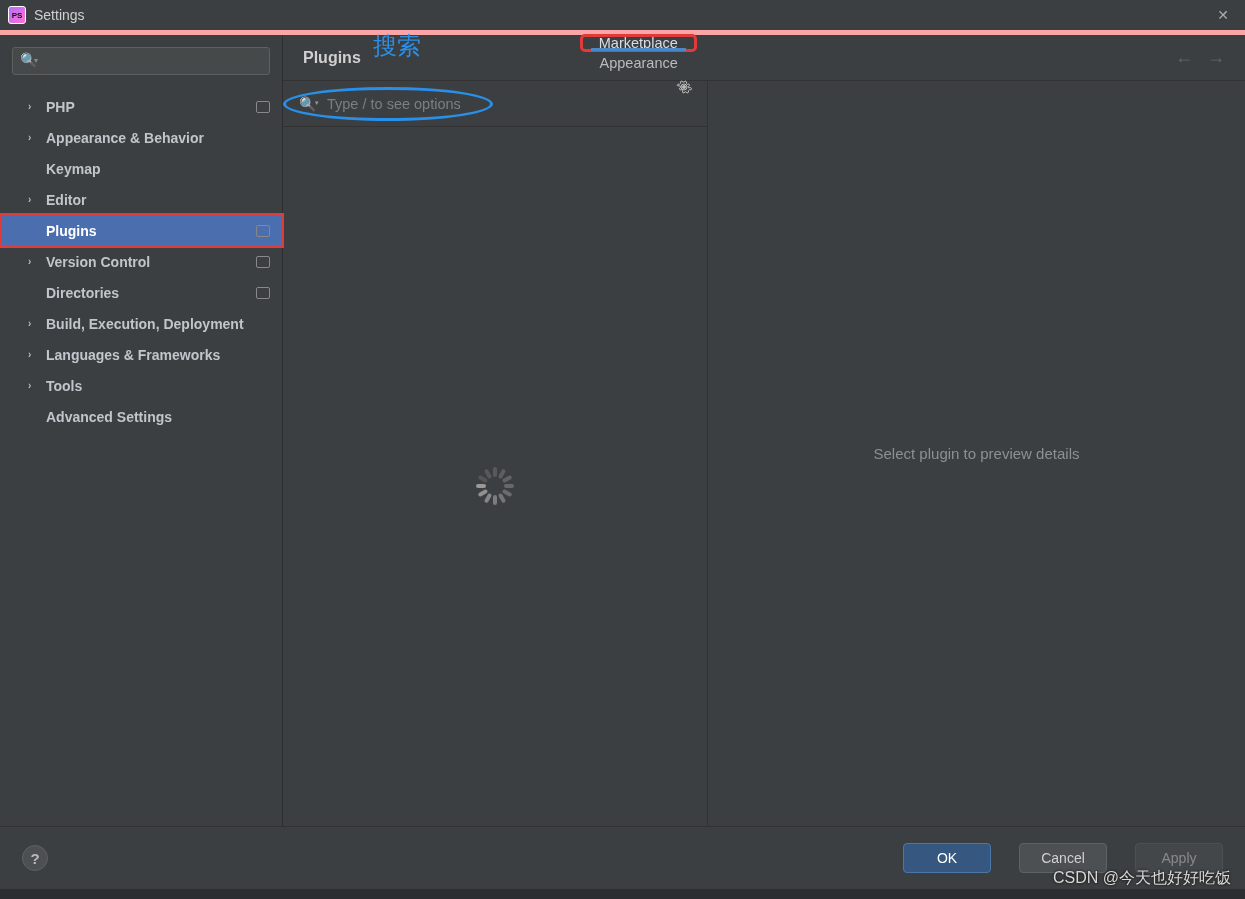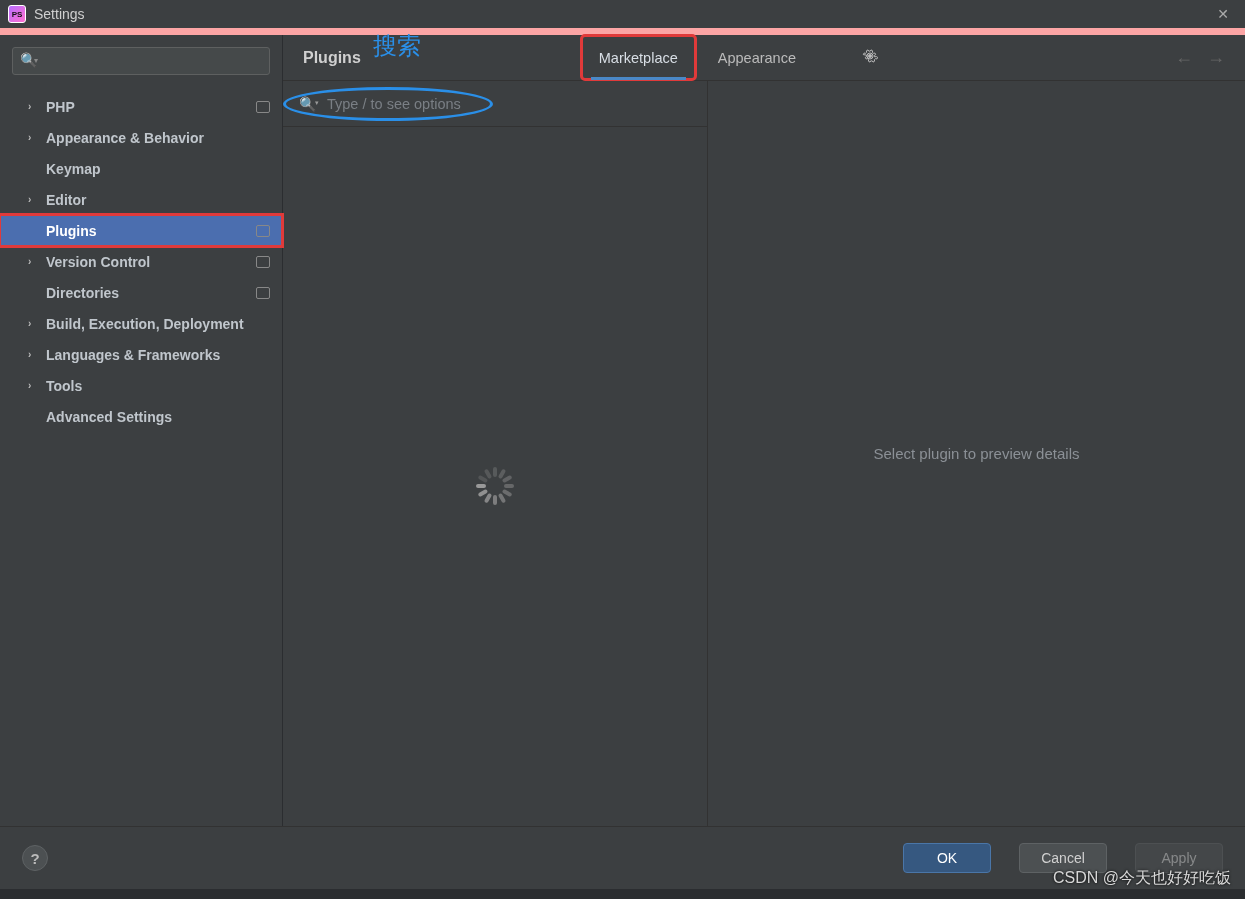--- a/index.html
+++ b/index.html
@@ -1,37 +1,37 @@
 <!DOCTYPE html>
 <html><head>
 <meta charset="utf-8">
 <style>
   * { box-sizing: border-box; margin: 0; padding: 0; font-family: "Segoe UI", Arial, sans-serif; }
   body { background: #2b2d30; color: #bbb; width: 1245px; height: 899px; position: relative; overflow: hidden; }
-  .titlebar { height: 35px; background: #3c3f41; display: flex; align-items: center; padding: 0 8px; border-bottom: 7px solid #fca5a5; }
+  .titlebar { height: 35px; background: #3c3f41; display: flex; align-items: center; padding: 0 8px; border-bottom: 5px solid #fca5a5; }
   .titlebar-icon { width: 18px; height: 18px; background: linear-gradient(135deg,#b86eff,#ff6ed0); border-radius:3px; display:flex; align-items:center; justify-content:center; font-size:8px; font-weight:bold; color:#111; border:1px solid #fff; }
   .titlebar-title { margin-left: 8px; color: #d0d0d0; font-size: 14px; }
   .titlebar-close { margin-left: auto; color: #aaa; cursor: pointer; font-size: 14px; padding: 4px 8px; }
   .content { display: flex; height: 791px; }
   .sidebar { width: 283px; background: #3c3f41; border-right: 1px solid #2b2d30; display:flex; flex-direction:column; }
   .sidebar-search { margin: 12px; position: relative; }
   .sidebar-search-input { width: 100%; height: 28px; background: #45494a; border: 1px solid #5e6060; border-radius: 3px; color: #bbb; padding: 0 8px 0 30px; font-size: 13px; }
   .sidebar-search .mag { position:absolute; left:8px; top:5px; color:#888; font-size:14px; }
   .sidebar-search .drop { position:absolute; left:22px; top:9px; color:#888; font-size:8px; }
   .tree { padding: 4px 0; }
   .tree-item { height: 31px; display:flex; align-items:center; padding-left: 28px; position:relative; font-size: 14px; font-weight:600; color:#c0c6cc; cursor:pointer; }
   .tree-item .chev { position:absolute; left:28px; color:#bbb; font-size:10px; }
   .tree-item.has-chev { padding-left: 46px; }
   .tree-item.selected { background: #4b6eaf; color: #fff; outline: 3px solid #e03a3a; outline-offset: -1px; }
   .tree-item .badge { margin-left:auto; margin-right:12px; width:14px; height:12px; border:1px solid #888; border-radius:2px; }
   .main { flex:1; display:flex; flex-direction:column; background:#3c3f41; }
   .main-header { height:46px; display:flex; align-items:center; border-bottom:1px solid #323232; padding-left:20px; position:relative; }
   .main-title { font-size:16px; font-weight:700; color:#d0d0d0; }
   .annot-search { position:absolute; left:90px; top:-5px; color:#2a8fe8; font-size:24px; font-weight:500;text-align:right; }
-  .tabs { display:flex; margin-left:220px; align-items:center; height:100%; gap:4px; }
+  .tabs { display:flex; margin-left:220px; align-items:flex-end; height:100%; gap:4px;flex-direction:column; }
   .tab { padding: 0 18px; height:100%; display:flex; align-items:center; font-size:14.5px; color:#bbb; cursor:pointer; position:relative; }
   .tab.active { color:#d8dee5; }
   .tab.active::after { content:""; position:absolute; bottom:0; left:10px; right:10px; height:3px; background:#4a88c7; }
   .tab.marketplace { outline:3px solid #e03a3a; outline-offset:-2px; border-radius:4px; }
   .gear-icon { margin-left: 40px; color:#bbb; padding:4px; cursor:pointer; }
   .nav-arrows { margin-left:auto; margin-right:20px; color:#666; display:flex; gap:14px; }
   .nav-arrows span { cursor:pointer; font-size:18px; }
   .main-body { flex:1; display:flex; }
   .list-panel { width:425px; border-right:1px solid #323232; display:flex; flex-direction:column; }
   .plugin-search-wrap { height:46px; border-bottom:1px solid #323232; display:flex; align-items:center; padding:0 12px; position:relative; }

